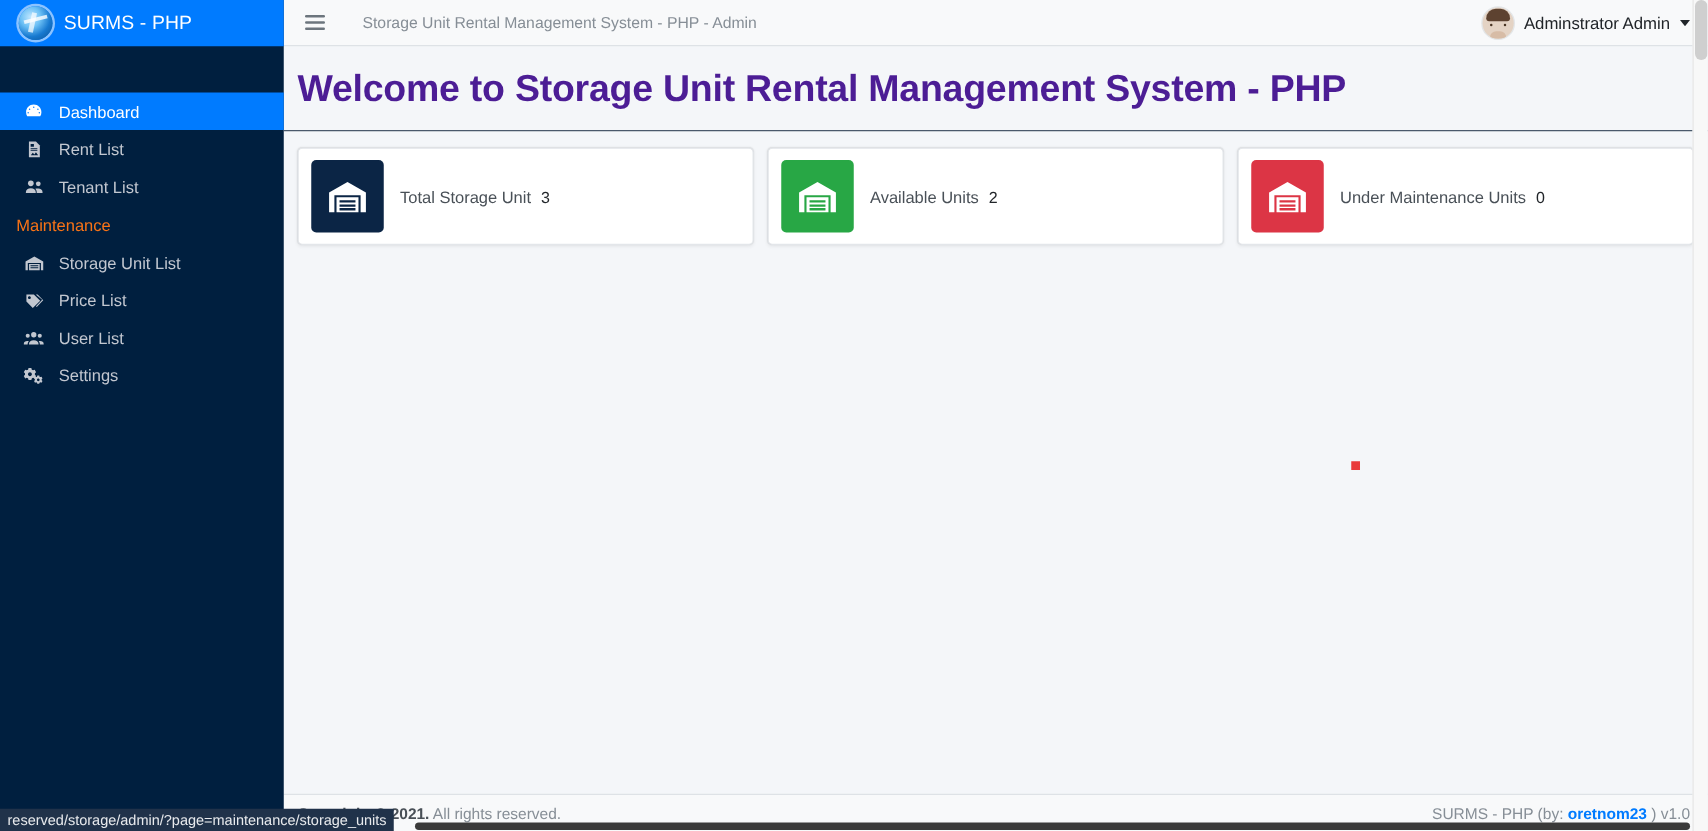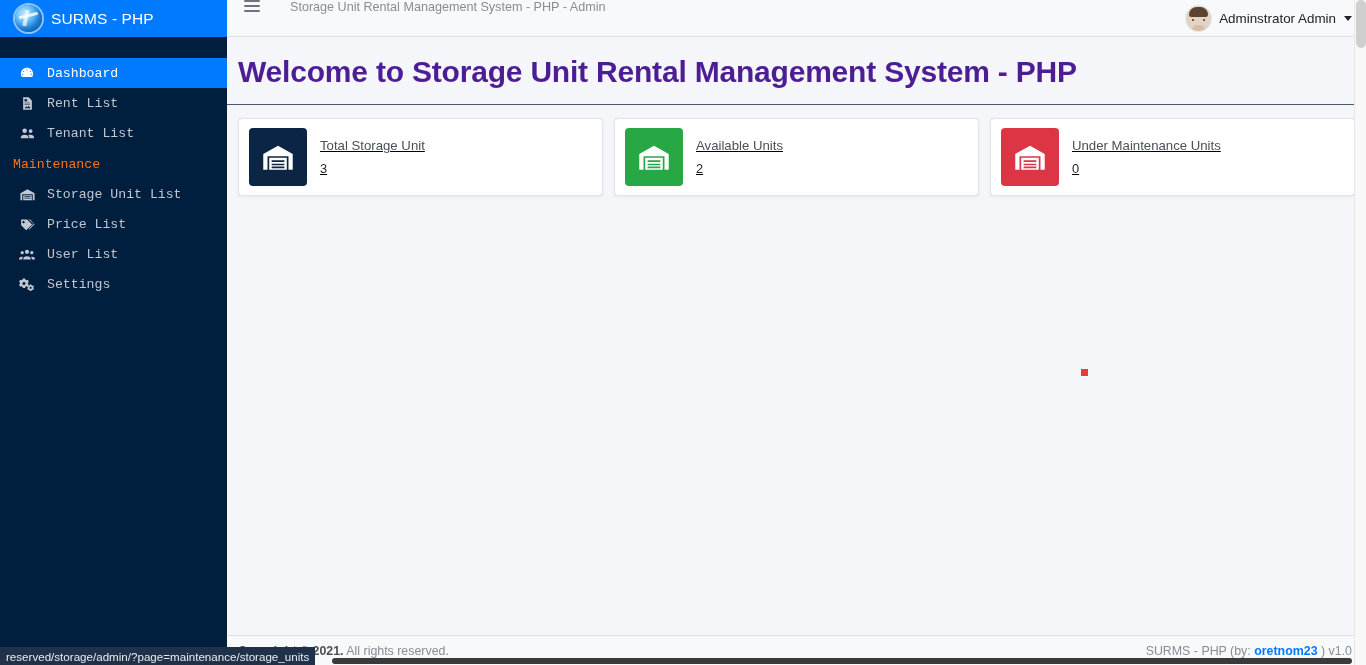--- a/index.html
+++ b/index.html
@@ -39,21 +39,21 @@
     transform: rotate(-14deg);
   }
   .brand-logo::after {
     content: ""; position: absolute; left: 9px; top: 5px;
     width: 4px; height: 16px; background: rgba(255,255,255,.7);
     transform: rotate(12deg);
   }
   .brand-text {
     color: #fff; font-size: 15.5px; letter-spacing: .1px; white-space: nowrap;
   }
-  .nav { padding-top: 21px; font-family: Liberation Mono, monospace; }
+  .nav { padding-top: 37px; }
   .nav-item {
     display: flex; align-items: center;
     height: 30px; padding: 0 12px 0 17px;
     font-size: 13.2px; color: #c2c7d0;
     gap: 10px; cursor: pointer; white-space: nowrap;
   }
   .nav-item.active { background: #007bff; color: #fff; }
   .nav-item .ico {
     width: 20px; height: 18px; display: flex;
     align-items: center; justify-content: center;
@@ -64,21 +64,21 @@
     padding: 9px 0 7px 13px;
     font-size: 13.2px; color: #f97316; white-space: nowrap;
   }
 
   
   #topbar {
     position: absolute; left: 227px; top: 0;
     width: 1139px; height: 37px;
     background: #f8f9fa;
     border-bottom: 1px solid #dee2e6;
-    display: flex; 
+    display: flex; align-items: center;
     z-index: 4;
   }
   .hamburger {
     width: 16px; margin-left: 17px; cursor: pointer;
     display: flex; flex-direction: column; gap: 3px;
   }
   .hamburger span {
     display: block; height: 2px; background: #6c757d; border-radius: 1px;
   }
   .topbar-title {
@@ -146,21 +146,21 @@
     display: flex; align-items: center;
     padding: 10px;
     gap: 13px;
   }
   .card-icon {
     width: 58px; height: 58px; border-radius: 4px;
     display: flex; align-items: center; justify-content: center;
     flex: 0 0 58px;
   }
   .card-icon svg { width: 34px; height: 34px; display: block; }
-  .card-body { display: flex; flex-direction: column; gap: 8px; min-width: 0; text-decoration: underline; }
+  .card-body { display: flex; flex-direction: row; gap: 8px; min-width: 0; }
   .card-label { font-size: 13.2px; color: #495057; white-space: nowrap; }
   .card-value { font-size: 12.8px; color: #212529; }
 
   .red-dot {
     position: absolute; left: 854px; top: 332px;
     width: 7px; height: 7px; background: #e93b3b;
   }
 
   
   #footer {

